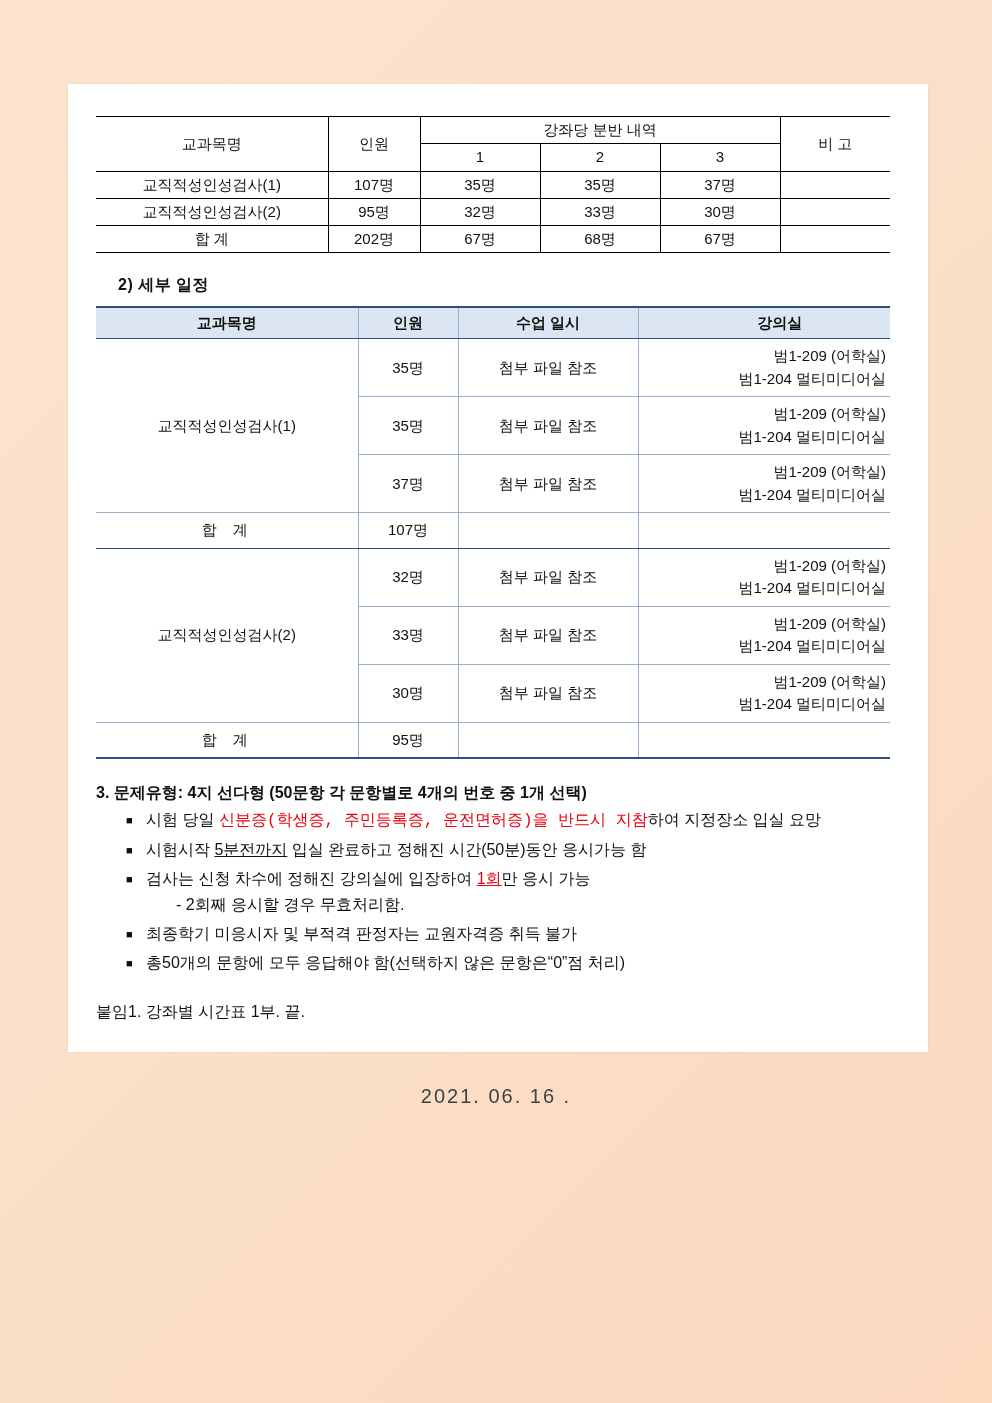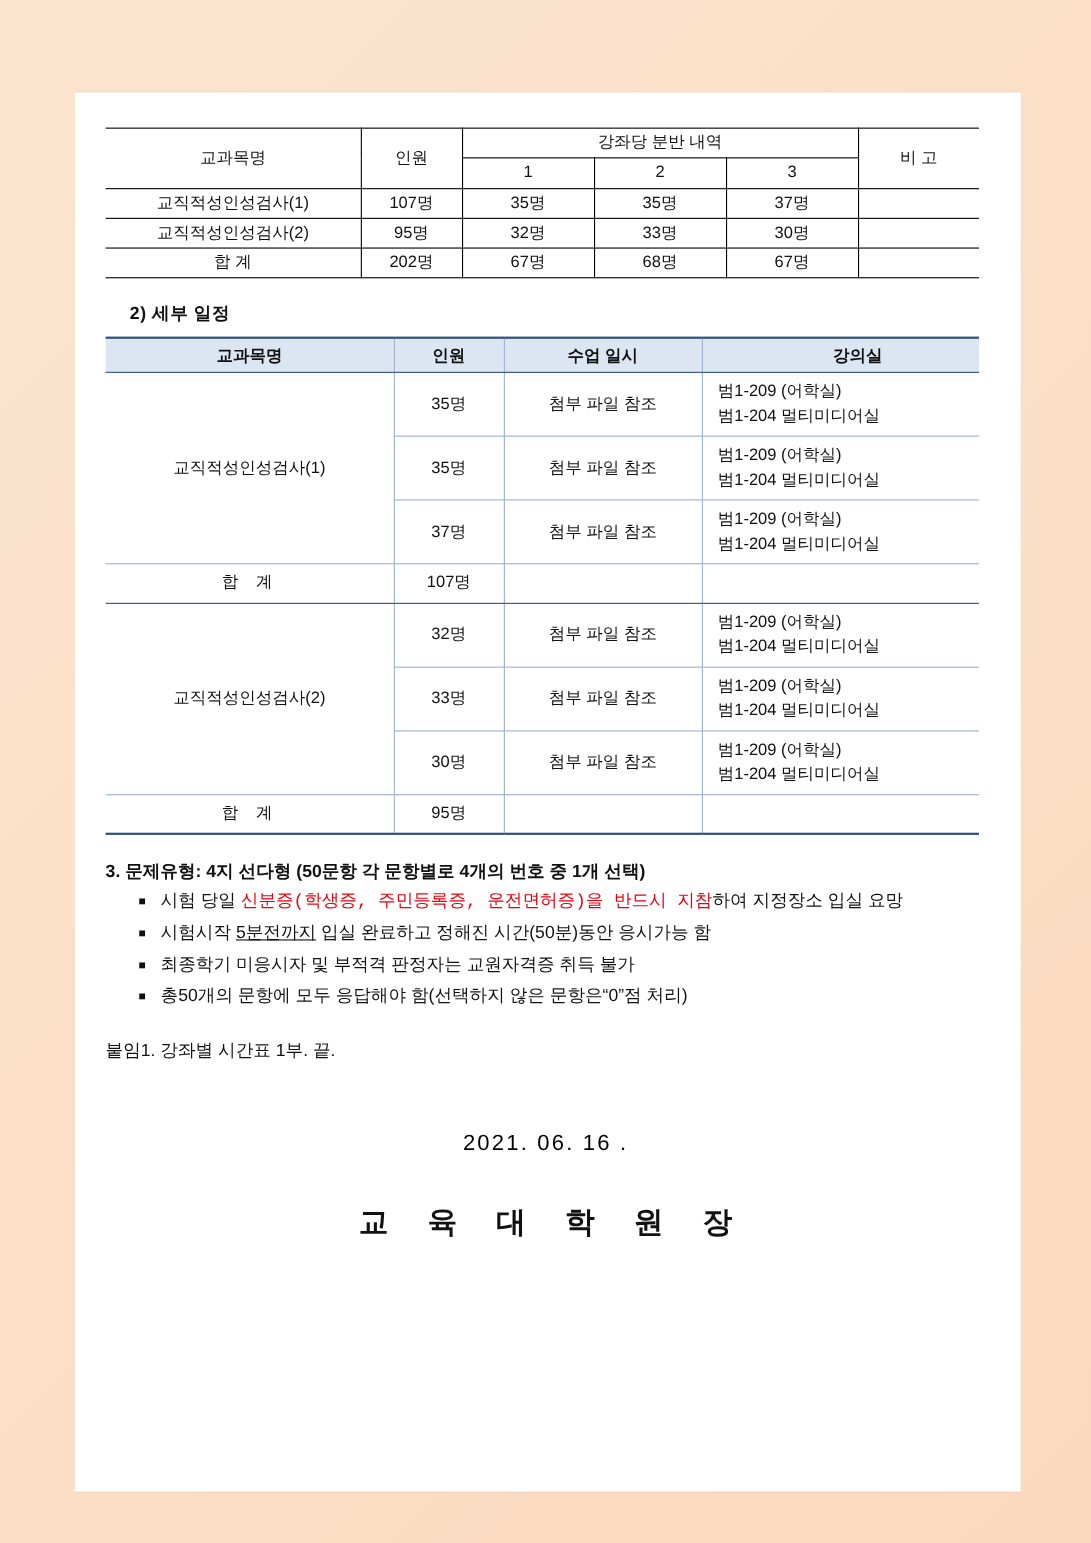--- a/index.html
+++ b/index.html
@@ -11,21 +11,21 @@
     height: 1403px;
     background: linear-gradient(135deg, #fce4cf 0%, #fbe0c9 40%, #fad9bf 100%);
     font-family: "Liberation Sans", sans-serif;
     overflow: hidden;
   }
   .page {
     position: absolute;
     left: 68px;
     top: 84px;
     width: 860px;
-    height: 1272px;
+    height: 968px;
     background: #ffffff;
     box-shadow: 0 0 2px rgba(0,0,0,0.08);
   }
   .content {
     position: absolute;
     left: 28px;
     top: 32px;
     width: 800px;
   }
 
@@ -83,21 +83,21 @@
     text-align: center;
     vertical-align: middle;
     padding: 6px 4px;
     line-height: 1.5;
   }
   .t2 td.edge-l { border-left: none; }
   .t2 td.edge-r { border-right: none; }
   .t2 th.edge-l { border-left: none; }
   .t2 th.edge-r { border-right: none; padding-left: 32px; }
   .t2 td.room {
-    text-align: left;
+    text-align: right;
     padding-left: 14px;
   }
   .t2 tr.sum td {
     border-top: 1px solid #2f4f7f;
     border-bottom: 1px solid #2f4f7f;
   }
   .t2 tr.last td {
     border-bottom: 2px solid #2f4f7f;
   }
   .t2 .sp {
@@ -145,21 +145,21 @@
   .attach {
     margin-top: 26px;
     font-size: 16px;
     color: #111;
   }
   .date-line {
     margin-top: 62px;
     text-align: center;
     font-size: 20px;
     letter-spacing: 2px;
-    color: #000000;
+    color: #404040;
   }
   .signer {
     margin-top: 42px;
     text-align: center;
     font-size: 27px;
     font-weight: bold;
     letter-spacing: 14px;
     color: #111;
     padding-left: 14px;
   }
@@ -302,25 +302,28 @@
           <td class="edge-r"></td>
         </tr>
       </tbody>
     </table>
 
     <div class="notes">
       <div class="note-head">3. 문제유형: 4지 선다형 (50문항 각 문항별로 4개의 번호 중 1개 선택)</div>
       <ul class="bullets">
         <li><span>시험 당일 </span><span class="red">신분증(학생증, 주민등록증, 운전면허증)을 반드시 지참</span><span>하여 지정장소 입실 요망</span></li>
         <li><span>시험시작 </span><span class="uline">5분전까지</span><span> 입실 완료하고 정해진 시간(50분)동안 응시가능 함</span></li>
+        <li>
+          <span>검사는 신청 차수에 정해진 강의실에 입장하여 </span><span class="red-u">1회</span><span>만 응시 가능</span>
+          <div class="sub">- 2회째 응시할 경우 무효처리함.</div>
+        </li>
         <li>최종학기 미응시자 및 부적격 판정자는 교원자격증 취득 불가</li>
         <li>총50개의 문항에 모두 응답해야 함(선택하지 않은 문항은“0”점 처리)</li>
       </ul>
     </div>
 
     <div class="attach">붙임1. 강좌별 시간표  1부.  끝.</div>
 
     <div class="date-line">2021.  06.  16 .</div>
 
-    <div class="signer">교 육 대 학 원 장</div>
 
   </div>
 </div>
 
 </body></html>

